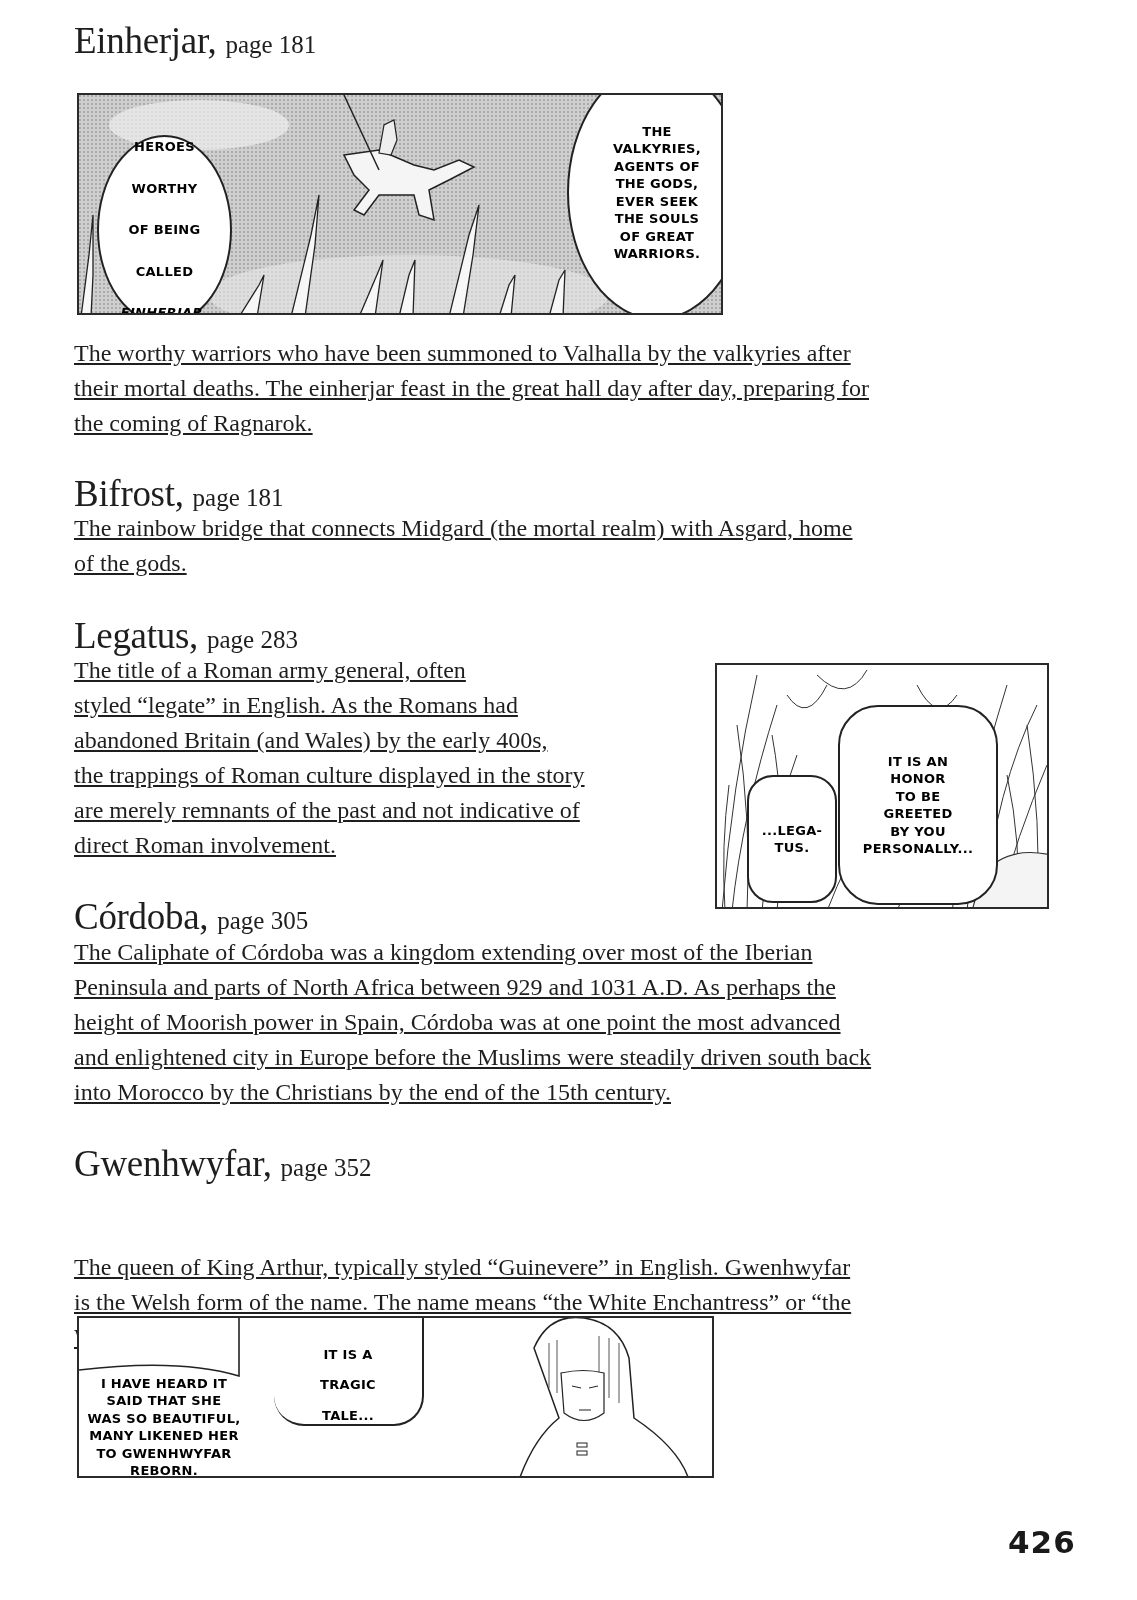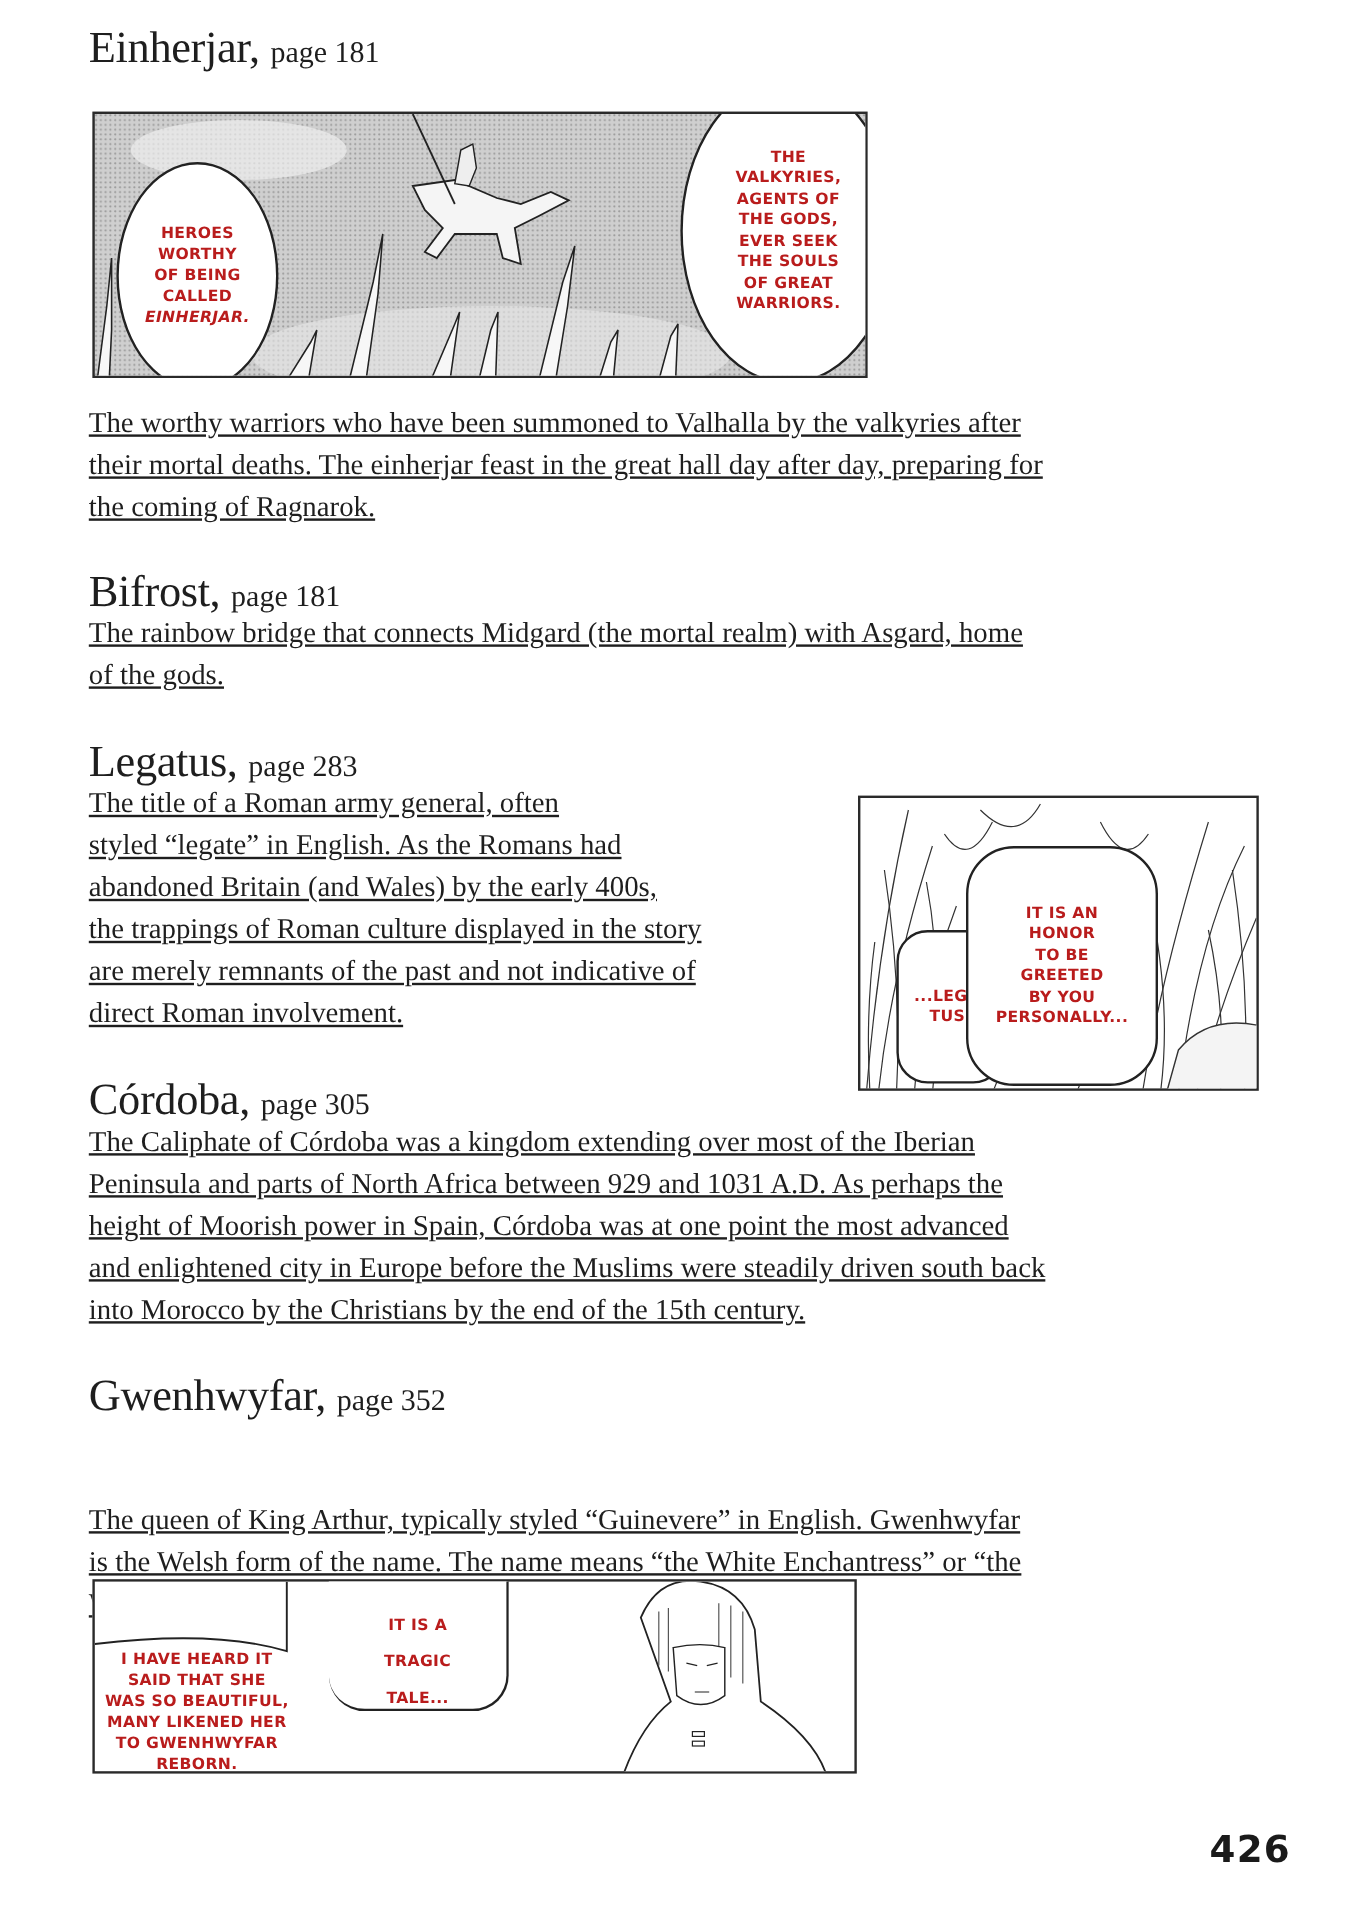--- a/index.html
+++ b/index.html
@@ -9,21 +9,21 @@
     }
     .abs { position: absolute; }
     .term { font-size: 37px; letter-spacing: -0.3px; line-height: 1; white-space: nowrap; }
     .term .pg { font-size: 25px; letter-spacing: 0; }
     .body-text { font-size: 24px; line-height: 35px; text-decoration: underline; }
     .body-text .ln { display: block; white-space: nowrap; }
     .panel { border: 2px solid #2a2a2a; box-sizing: border-box; overflow: hidden; background: #fff; }
     .bubble {
       position: absolute; background: #fff; border: 2px solid #222;
       font-family: "DejaVu Sans", sans-serif; font-size: 13px; font-weight: bold; text-align: center;
-      line-height: 17.5px; letter-spacing: 0.3px; color: #b91c1c;
+      line-height: 17.5px; letter-spacing: 0.3px; color: #000000;
       display: flex; flex-direction: column; justify-content: center; align-items: center; box-sizing: border-box;
     }
     .bubble span { display: block; white-space: nowrap; }
     .page-num {
       font-family: "DejaVu Sans", sans-serif; font-size: 31px; font-weight: bold; letter-spacing: 1px; color: #1a1a1a;
     }
   </style>
 </head>
 <body>
 
@@ -52,21 +52,21 @@
       <path d="M212 222 L232 140 L240 100 L236 150 L226 222 Z"></path>
       <path d="M370 222 L390 140 L400 110 L394 160 L384 222 Z"></path>
       <path d="M2 222 L10 160 L14 120 L14 180 L12 222 Z"></path>
       <path d="M160 222 L180 190 L185 180 L178 222 Z"></path>
       <path d="M280 222 L300 175 L304 165 L296 222 Z"></path>
       <path d="M320 222 L330 180 L336 165 L334 222 Z"></path>
       <path d="M420 222 L430 190 L436 180 L432 222 Z"></path>
       <path d="M470 222 L480 185 L486 175 L484 222 Z"></path>
     </g>
   </svg>
-  <div class="bubble" style="left:18px; top:40px; width:135px; height:190px; border-radius:50%;">
+  <div class="bubble" style="left:18px; top:40px; width:135px; height:190px; border-radius:50%;gap:24px;">
     <span>HEROES</span>
     <span>WORTHY</span>
     <span>OF BEING</span>
     <span>CALLED</span>
     <span style="font-style:italic;">EINHERJAR.</span>
   </div>
   <div class="bubble" style="left:488px; top:-30px; width:180px; height:255px; border-radius:50%;">
     <span>THE</span>
     <span>VALKYRIES,</span>
     <span>AGENTS OF</span>
@@ -126,21 +126,21 @@
       <path d="M100 10 Q130 40 150 5"></path>
         <path d="M200 20 Q220 60 240 30"></path>
         <path d="M70 30 Q90 60 110 20"></path>
     </g>
     <path d="M265 210 Q290 180 334 190 L334 246 L255 246 Z" fill="#f4f4f4" stroke="#333" stroke-width="1.2"></path>
   </svg>
   <div class="bubble" style="left:30px; top:110px; width:90px; height:128px; border-radius:26px;">
     <span>...LEGA-</span>
     <span>TUS.</span>
   </div>
-  <div class="bubble" style="left:88px; top:40px; width:160px; height:200px; border-radius:40px;">
+  <div class="bubble" style="left:121px; top:40px; width:160px; height:200px; border-radius:40px;">
     <span>IT IS AN</span>
     <span>HONOR</span>
     <span>TO BE</span>
     <span>GREETED</span>
     <span>BY YOU</span>
     <span>PERSONALLY...</span>
   </div>
 </div>
 
 <div class="abs term" style="left:74px; top:898px;">

